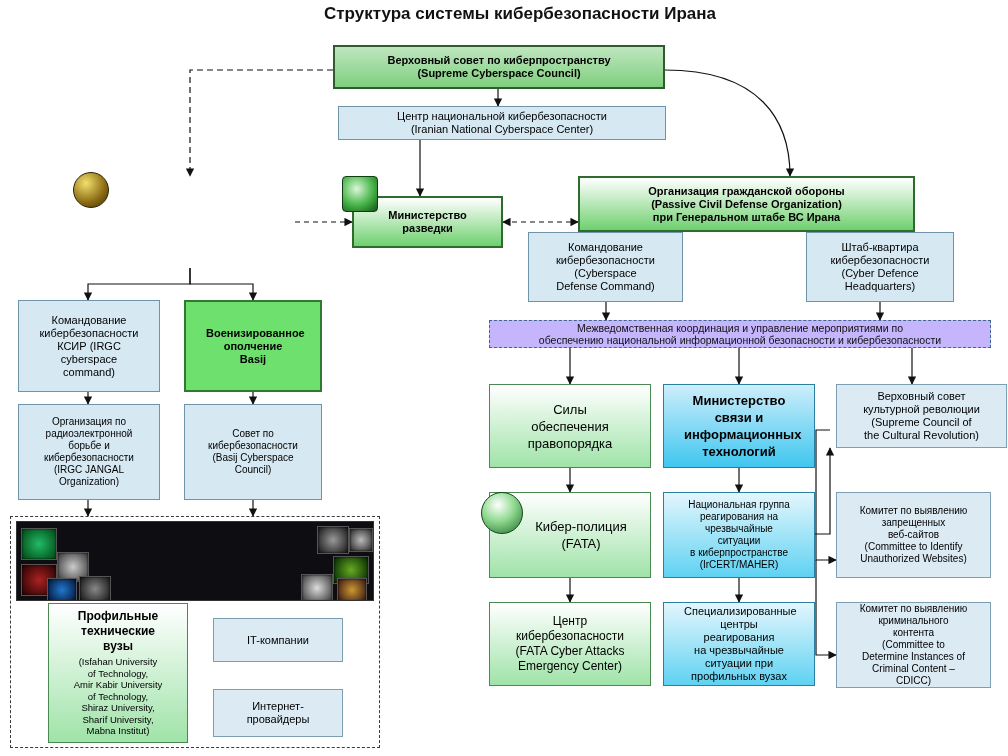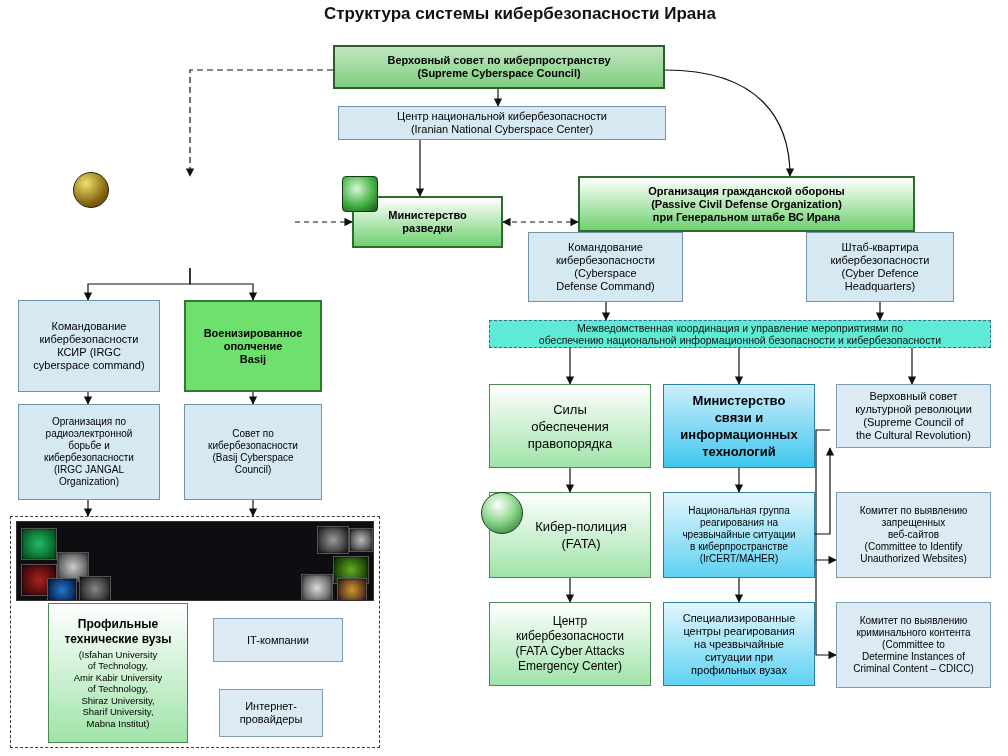--- a/index.html
+++ b/index.html
@@ -15,41 +15,41 @@
   .title{
     position:absolute;left:16px;top:4px;width:1008px;text-align:center;
     font-size:17px;font-weight:bold;color:#111;
   }
   .node{
     position:absolute;box-sizing:border-box;
     display:flex;align-items:center;justify-content:center;
     text-align:center;
     border:1px solid #556;
     font-size:11px;line-height:13px;color:#000;
-    padding:2px 13px;
+    padding:2px 20px;
     z-index:3;
   }
   .node .txt{width:100%;}
   .b{font-weight:bold;}
   
   .f-green-dark{background:linear-gradient(to bottom,#bfe6bf,#7fcf7f);border:2px solid #2e5c2e;}
   .f-green-mid{background:linear-gradient(to bottom,#ffffff,#6fd06f);border:2px solid #2f6b2f;}
   .f-green-flat{background:#6ee06e;border:2px solid #2f7a2f;}
   .f-green-soft{background:linear-gradient(to bottom,#ffffff,#9fe3a8);border:1px solid #4a8a52;}
   .f-blue-light{background:#d6e8f2;border:1px solid #6f93a8;}
   .f-blue-pale{background:#dbeaf3;border:1px solid #7d9fb3;}
   .f-cyan{background:linear-gradient(to bottom,#cdeefb,#3fc6ef);border:1px solid #2b7fa0;}
   .f-cyan2{background:linear-gradient(to bottom,#e3f6fd,#5fd2f2);border:1px solid #2b7fa0;}
   .dashedbox{
     position:absolute;box-sizing:border-box;
     border:1px dashed #3a3a3a;background:transparent;z-index:2;
   }
   .coordbox{
     position:absolute;box-sizing:border-box;
-    border:1px dashed #3a6a8a;background:#5eead4;
+    border:1px dashed #3a6a8a;background:#c4b5fd;
     display:flex;align-items:center;justify-content:center;text-align:center;
     font-size:10.5px;line-height:12.5px;color:#111;padding:2px 6px;z-index:3;
   }
   .hackerpanel{
     position:absolute;box-sizing:border-box;
     background:#0e0e12;border:1px solid #333;z-index:2;overflow:hidden;
   }
   .hk-label{
     position:absolute;z-index:4;text-align:center;font-size:11.5px;line-height:14px;
     color:#000;font-weight:bold;
@@ -245,21 +245,21 @@
   </div>
 
   <div class="node f-cyan2" style="left:663px;top:602px;width:152px;height:84px;">
     <span class="txt" style="white-space:pre-line;">Специализированные
 центры реагирования
 на чрезвычайные
 ситуации при
 профильных вузах</span>
   </div>
 
-  <div class="node f-blue-pale" style="left:836px;top:384px;width:155px;height:64px;">
+  <div class="node f-blue-pale" style="left:836px;top:384px;width:171px;height:64px;">
     <span class="txt" style="white-space:pre-line;">Верховный совет
 культурной революции
 (Supreme Council of
 the Cultural Revolution)</span>
   </div>
 
   <div class="node f-blue-pale" style="left:836px;top:492px;width:155px;height:86px;">
     <span class="txt sub" style="white-space:pre-line;">Комитет по выявлению
 запрещенных
 веб-сайтов
@@ -299,18 +299,18 @@
 of Technology,
 Shiraz University,
 Sharif University,
 Mabna Institut)</span>
   </div>
 
   <div class="node f-blue-pale" style="left:213px;top:618px;width:130px;height:44px;">
     <span class="txt" style="white-space:pre-line;">IT-компании</span>
   </div>
 
-  <div class="node f-blue-pale" style="left:213px;top:689px;width:104px;height:48px;margin-left:6px;">
+  <div class="node f-blue-pale" style="left:213px;top:689px;width:130px;height:48px;">
     <span class="txt" style="white-space:pre-line;">Интернет-
 провайдеры</span>
   </div>
 
 </div>
 
 </body></html>

